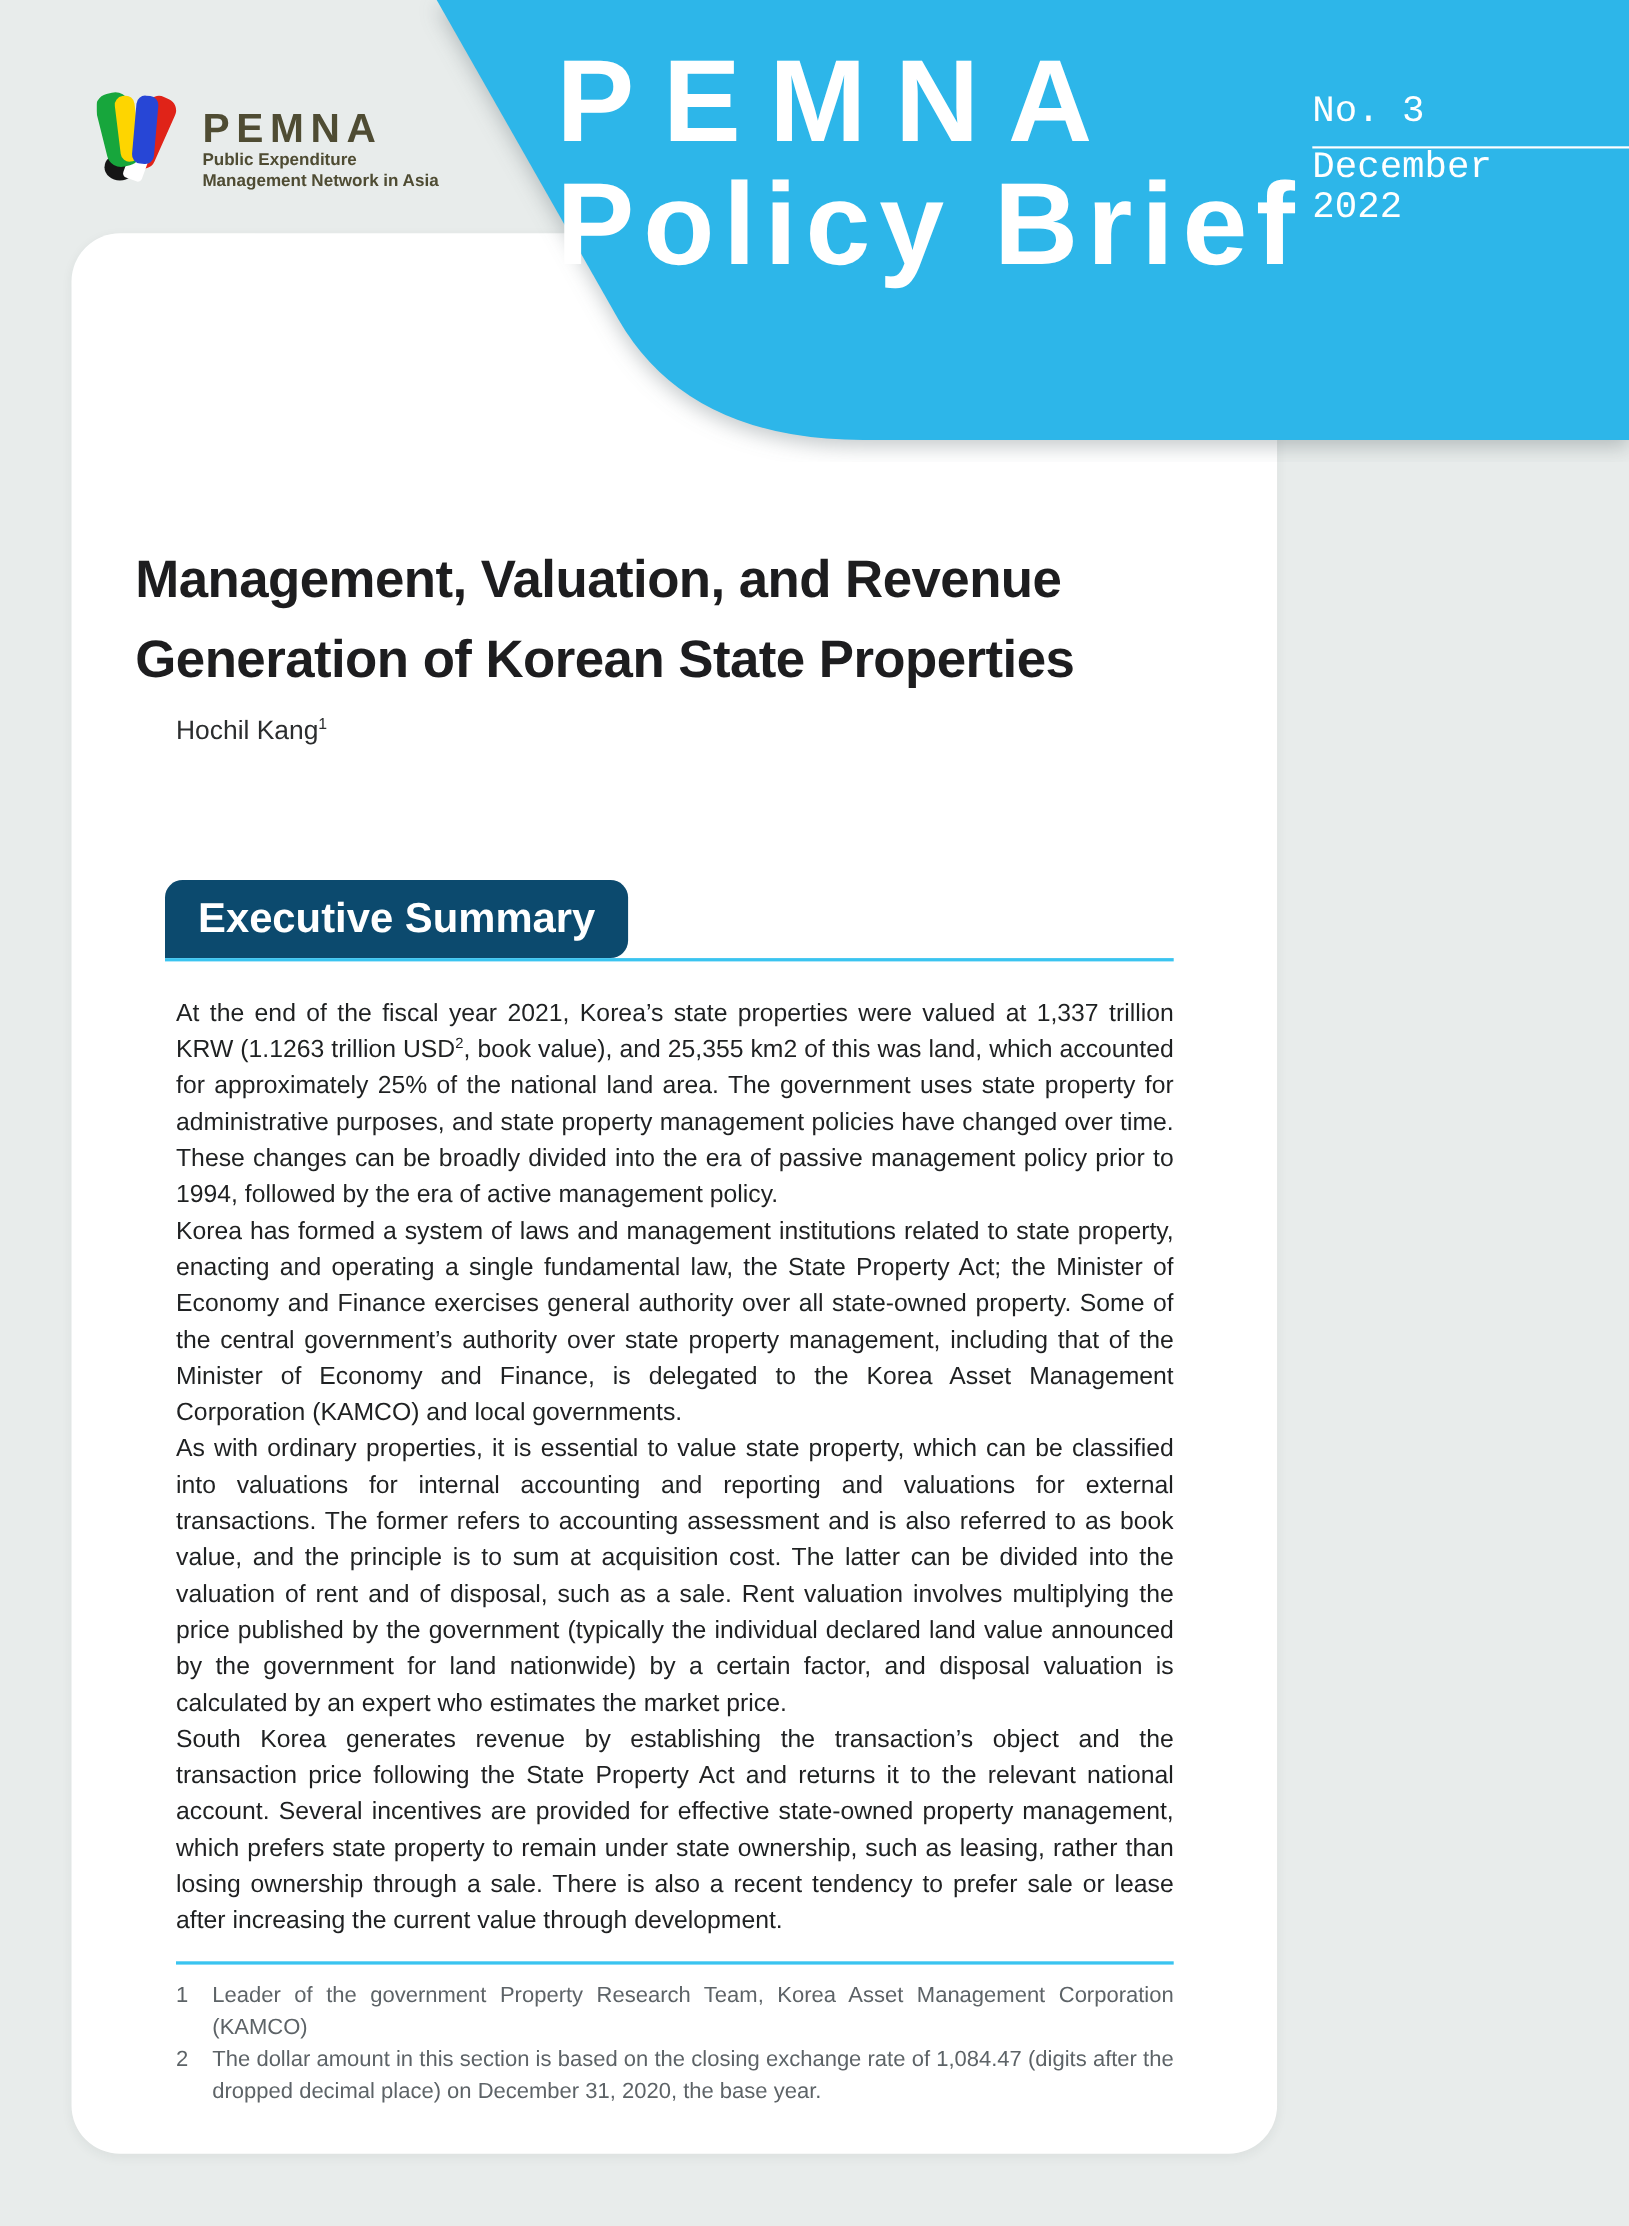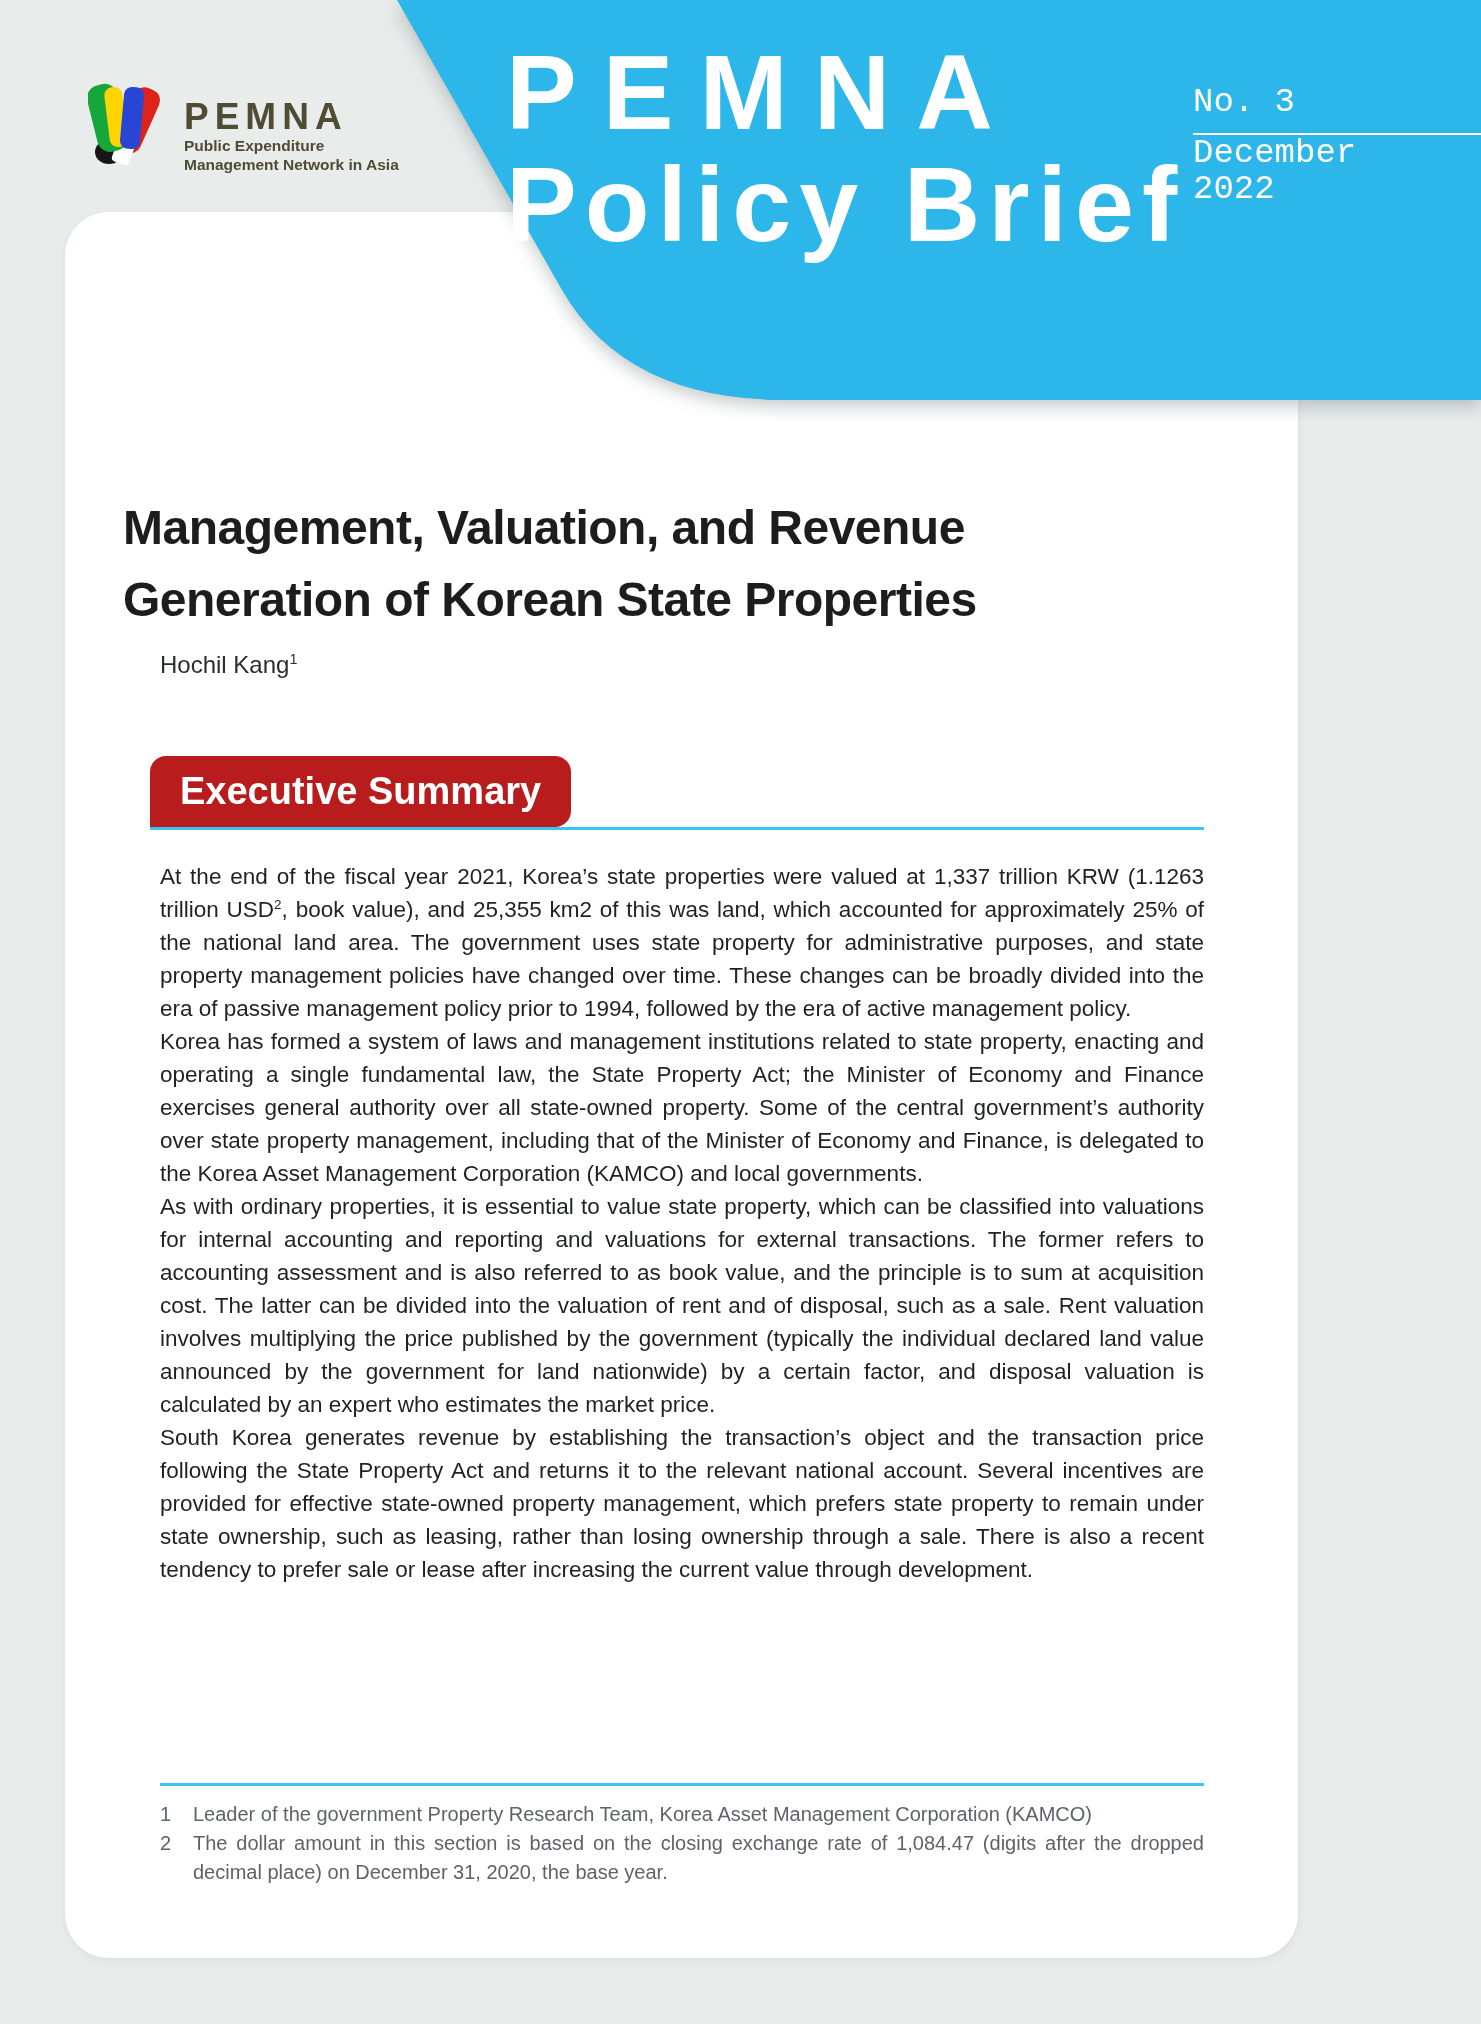--- a/index.html
+++ b/index.html
@@ -8,21 +8,21 @@
     width: 1481px; height: 2024px;
     background: #e8eceb;
     overflow: hidden;
     font-family: "Liberation Sans", sans-serif;
   }
 
   
   .card {
     position: absolute;
     left: 65px; top: 212px;
-    width: 1233px; height: 1746px;
+    width: 1096px; height: 1746px;
     background: #ffffff;
     border-radius: 44px;
     box-shadow: 0 3px 10px rgba(40,50,55,0.06);
     z-index: 1;
     box-sizing: border-box;
     padding: 0 94px 0 95px;
   }
 
   
   .banner-svg {
@@ -69,25 +69,26 @@
   }
   .sup { font-size: 60%; vertical-align: super; line-height: 0; }
 
   
   .summary-head {
     margin: 76px 0 0 -10px;
     border-bottom: 3px solid #3ac4f0;
   }
   .badge {
     display: inline-block;
-    background: #b91c1c;
+    background: #0c4a6e;
     color: #ffffff;
     font-size: 38px; font-weight: 700; line-height: 46px;
     padding: 12px 30px 13px 30px;
     border-radius: 16px 16px 16px 0;
+    margin-top: 44px;
   }
   .body-text {
     margin-top: 30px;
     max-height: 905px; overflow: hidden;
     color: #1f2122;
     font-size: 22.5px; line-height: 33px;
     text-align: justify;
   }
   .body-text p { margin: 0; }
 

